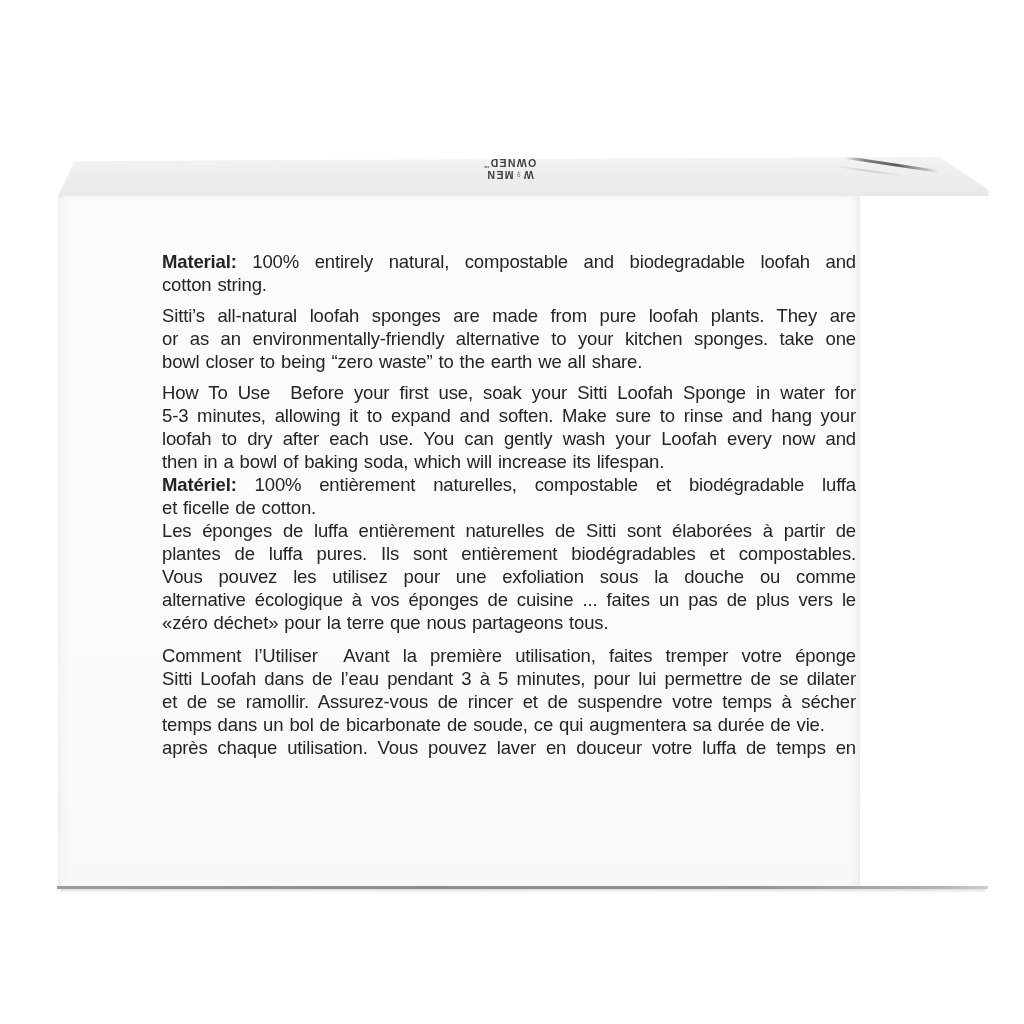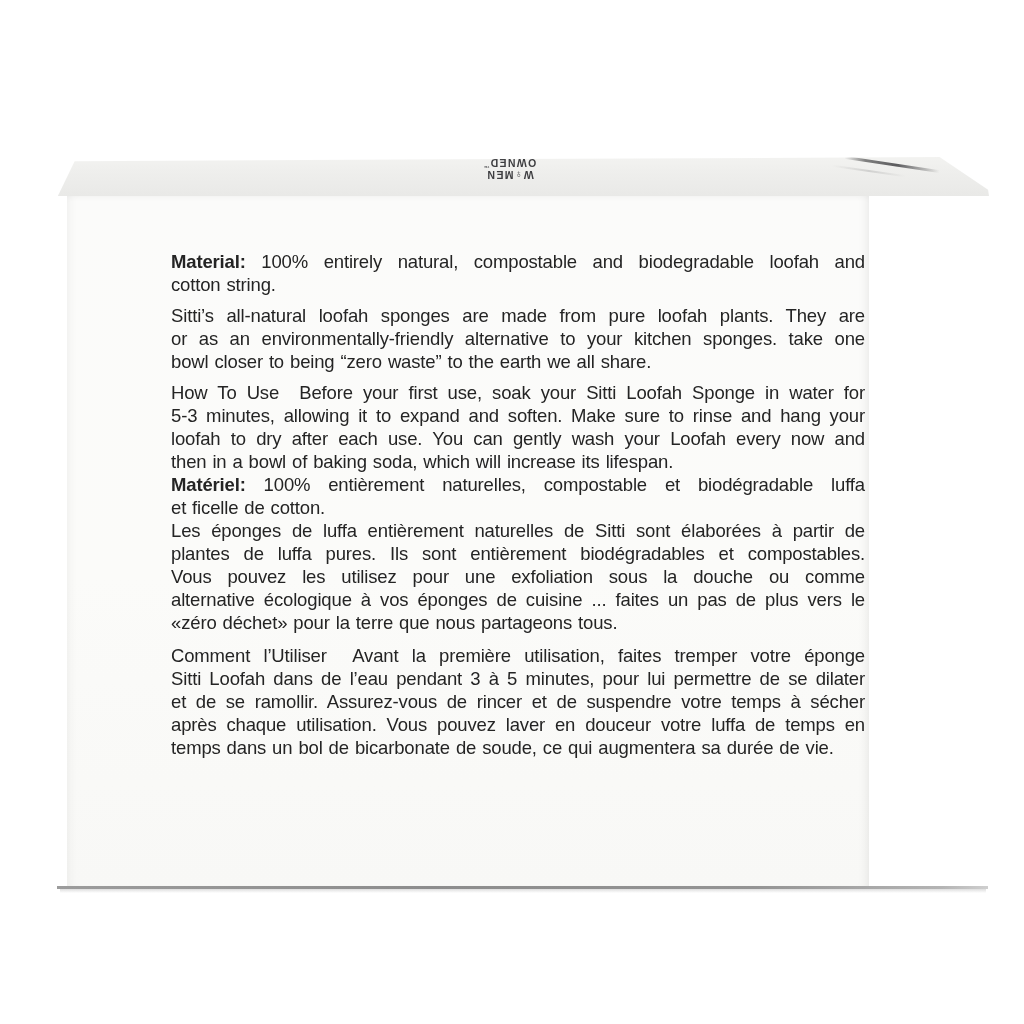--- a/index.html
+++ b/index.html
@@ -59,21 +59,21 @@
     position: absolute;
     left: 776px; top: 15px;
     width: 74px; height: 1.5px;
     transform: rotate(8deg);
     opacity: 0.3;
     background: linear-gradient(90deg, rgba(120,120,120,0) 0%, #8a8a8a 50%, rgba(150,150,150,0) 100%);
   }
   
   .box-front {
     position: absolute;
-    left: 11px; top: 41px;
+    left: 2px; top: 41px;
     width: 802px; height: 690px;
     background: linear-gradient(180deg, #fbfbfa 0%, #fbfbf9 55%, #f8f8f6 100%);
     box-shadow:
       inset -9px 0 12px -9px rgba(0,0,0,0.10),
       inset 9px 0 12px -9px rgba(0,0,0,0.07),
       inset 0 6px 8px -7px rgba(0,0,0,0.06);
   }
   
   .bottom-edge {
     position: absolute;
@@ -152,22 +152,22 @@
             <div class="pline">Les éponges de luffa entièrement naturelles de Sitti sont élaborées à partir de</div>
             <div class="pline">plantes de luffa pures. Ils sont entièrement biodégradables et compostables.</div>
             <div class="pline">Vous pouvez les utilisez pour une exfoliation sous la douche ou comme</div>
             <div class="pline">alternative écologique à vos éponges de cuisine ... faites un pas de plus vers le</div>
             <div class="pline last">«zéro déchet» pour la terre que nous partageons tous.</div>
           </div>
         <div class="para">
             <div class="pline">Comment l’Utiliser&nbsp; Avant la première utilisation, faites tremper votre éponge</div>
             <div class="pline">Sitti Loofah dans de l’eau pendant 3 à 5 minutes, pour lui permettre de se dilater</div>
             <div class="pline">et de se ramollir. Assurez-vous de rincer et de suspendre votre temps à sécher</div>
+            <div class="pline last">temps dans un bol de bicarbonate de soude, ce qui augmentera sa durée de vie.</div>
             <div class="pline">après chaque utilisation. Vous pouvez laver en douceur votre luffa de temps en</div>
-            <div class="pline last">temps dans un bol de bicarbonate de soude, ce qui augmentera sa durée de vie.</div>
           </div>
       </div>
     </div>
 
     <div class="bottom-edge"></div>
     <div class="bottom-glow"></div>
   </div>
 </div>
 
 </body></html>

